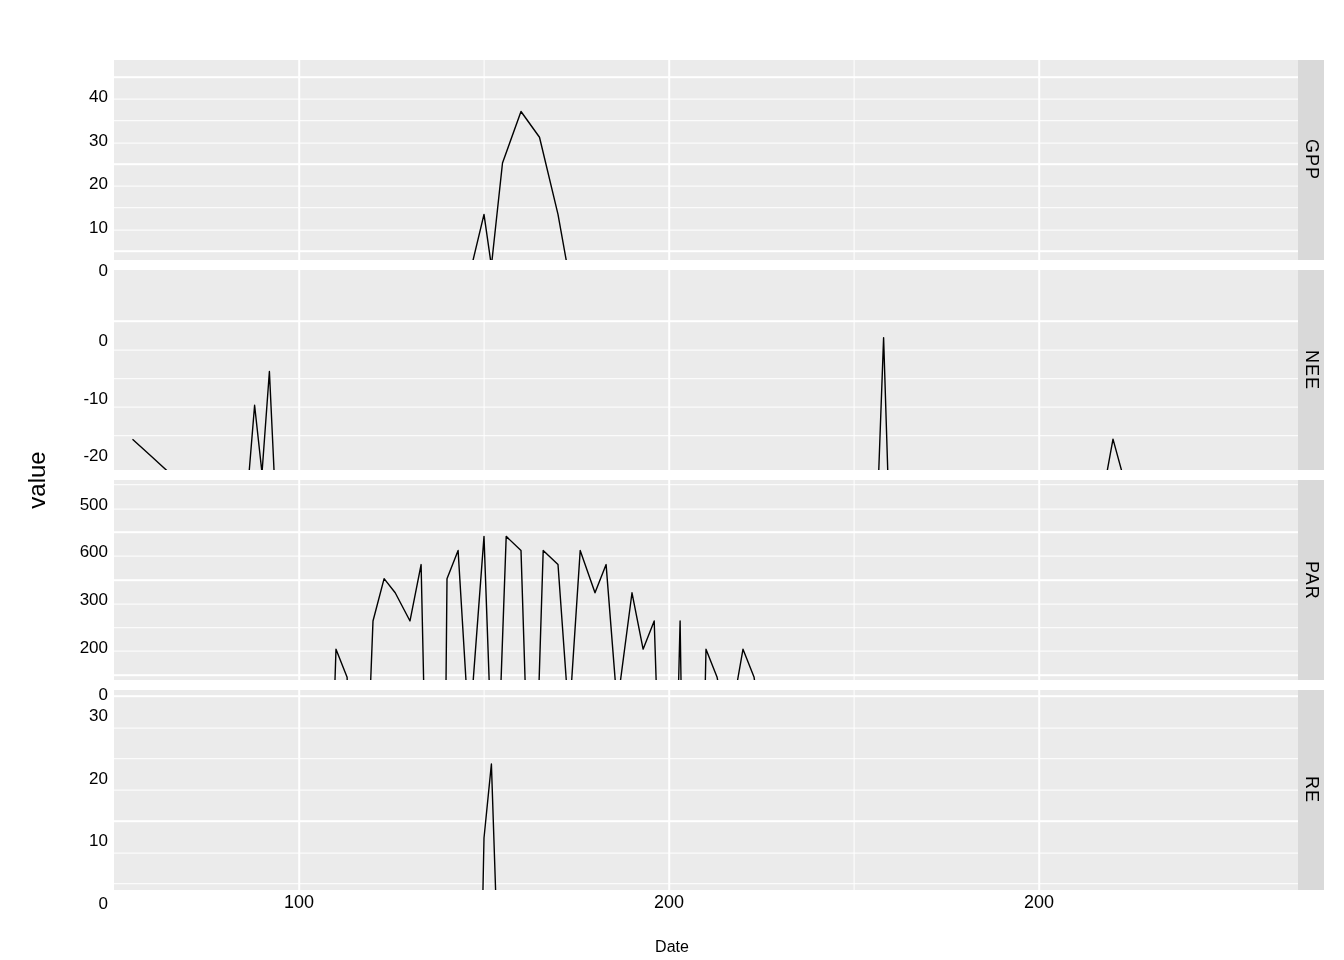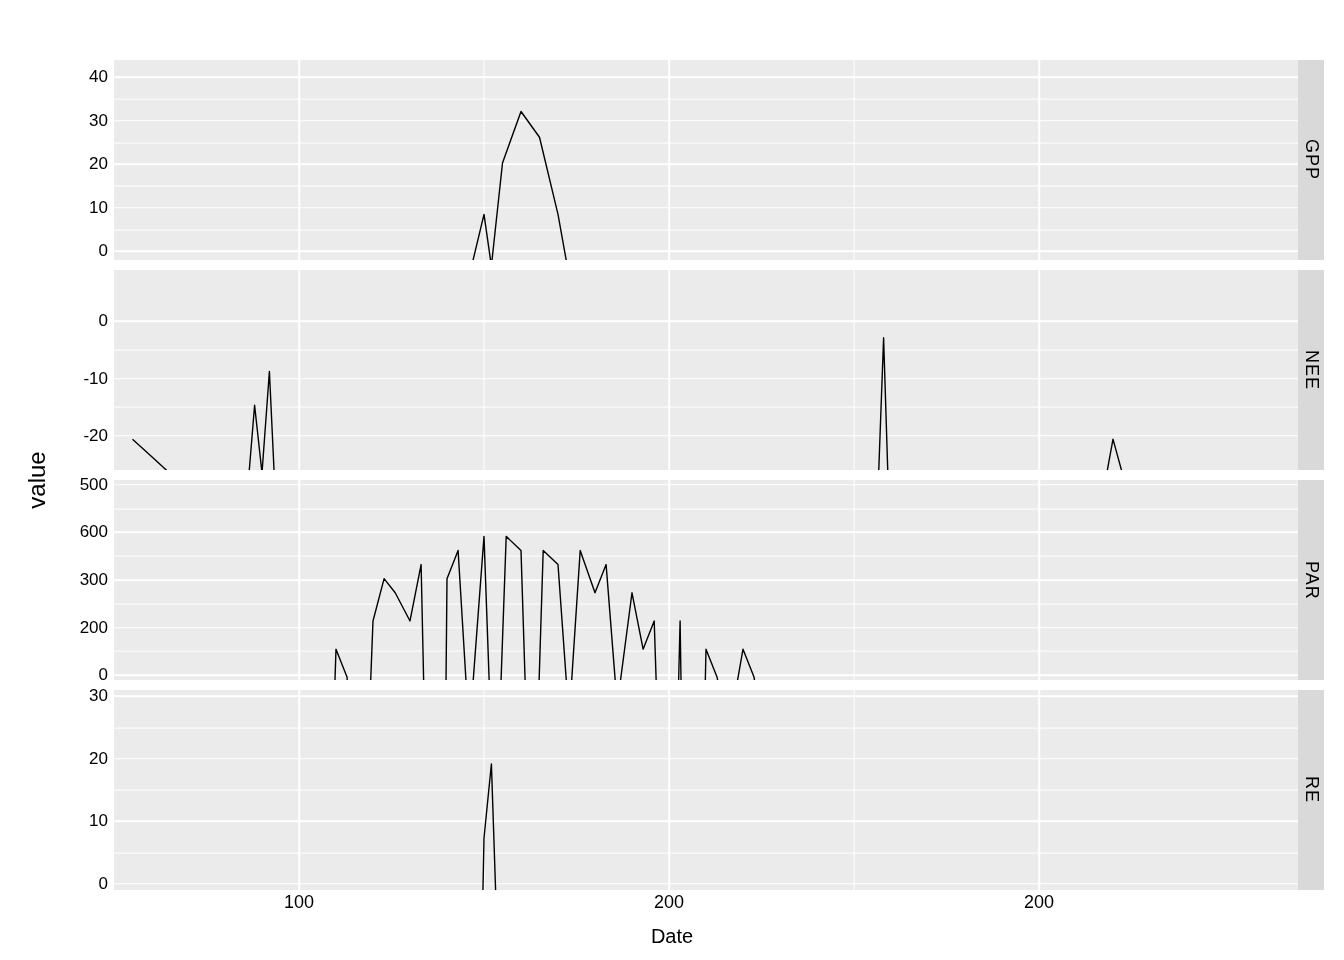--- a/index.html
+++ b/index.html
@@ -26,24 +26,24 @@
   .ylab {
     position: absolute;
     left: 8px;
     top: 50%;
     transform: translateY(-50%) rotate(-90deg);
     transform-origin: center;
     font-size: 24px;
   }
   .xlab {
     position: absolute;
-    bottom: 12px;
+    bottom: 4px;
     left: 0; right: 0;
     text-align: center;
-    font-size: 20px;
+    font-size: 16px;
   }
   .panels {
     position: absolute;
     top: 60px;
     left: 70px;
     right: 20px;
     bottom: 70px;
     display: flex;
     flex-direction: column;
   }
@@ -59,20 +59,21 @@
     flex: 0 0 44px;
     position: relative;
   }
   .y-tick-label {
     position: absolute;
     right: 6px;
     transform: translateY(-50%);
     font-size: 17px;
     text-align: right;
     white-space: nowrap;
+    margin-top: 20px;
   }
   .plot {
     flex: 1 1 auto;
     position: relative;
     background: #ebebeb;
     overflow: hidden;
   }
   .strip {
     width: 26px;
     flex: 0 0 26px;

